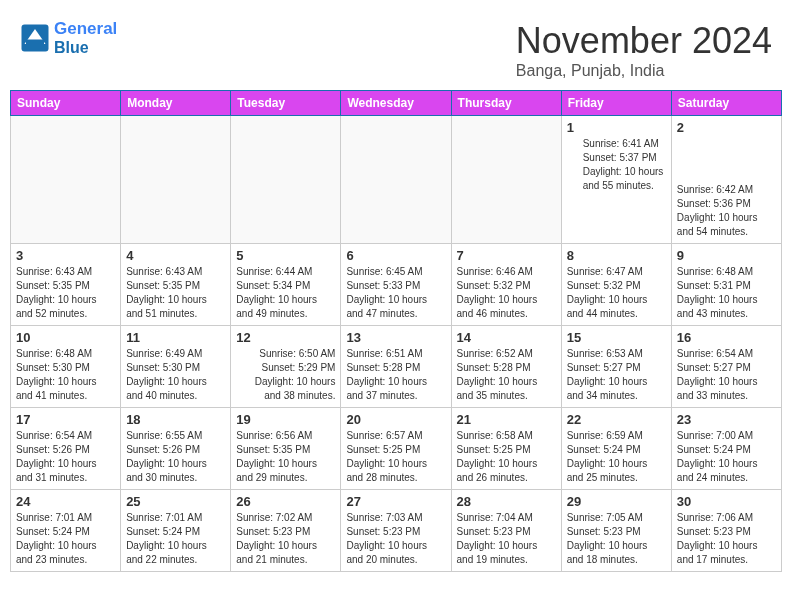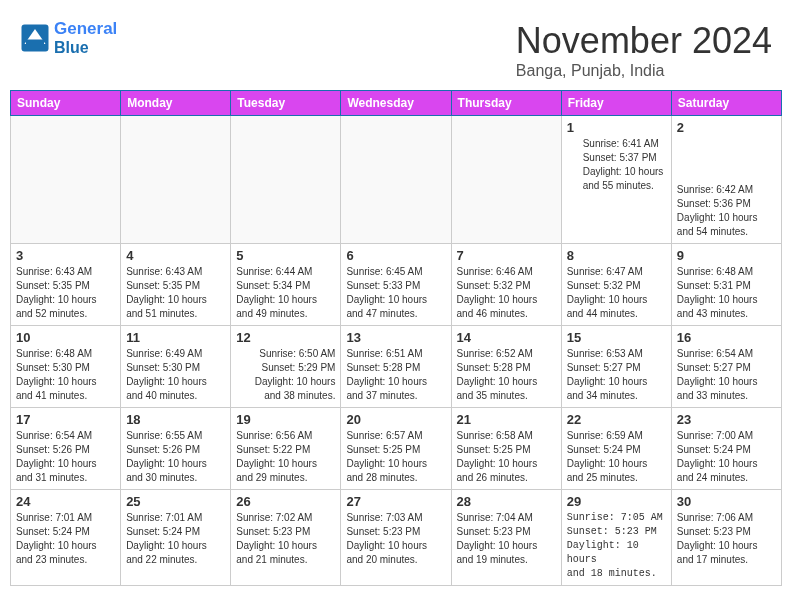--- a/index.html
+++ b/index.html
@@ -244,21 +244,21 @@
         <td>
           <span class="day-num">18</span>
           <div class="day-info" style="white-space: pre-line;">Sunrise: 6:55 AM
 Sunset: 5:26 PM
 Daylight: 10 hours
 and 30 minutes.</div>
         </td>
         <td>
           <span class="day-num">19</span>
           <div class="day-info" style="white-space: pre-line;">Sunrise: 6:56 AM
-Sunset: 5:22 PM
+Sunset: 5:35 PM
 Daylight: 10 hours
 and 29 minutes.</div>
         </td>
         <td>
           <span class="day-num">20</span>
           <div class="day-info" style="white-space: pre-line;">Sunrise: 6:57 AM
 Sunset: 5:25 PM
 Daylight: 10 hours
 and 28 minutes.</div>
         </td>
@@ -315,21 +315,21 @@
         </td>
         <td>
           <span class="day-num">28</span>
           <div class="day-info" style="white-space: pre-line;">Sunrise: 7:04 AM
 Sunset: 5:23 PM
 Daylight: 10 hours
 and 19 minutes.</div>
         </td>
         <td>
           <span class="day-num">29</span>
-          <div class="day-info" style="white-space: pre-line; font-family: Liberation Mono, monospace;">Sunrise: 7:05 AM
+          <div class="day-info" style="white-space: pre-line;">Sunrise: 7:05 AM
 Sunset: 5:23 PM
 Daylight: 10 hours
 and 18 minutes.</div>
         </td>
         <td>
           <span class="day-num">30</span>
           <div class="day-info" style="white-space: pre-line;">Sunrise: 7:06 AM
 Sunset: 5:23 PM
 Daylight: 10 hours
 and 17 minutes.</div>

